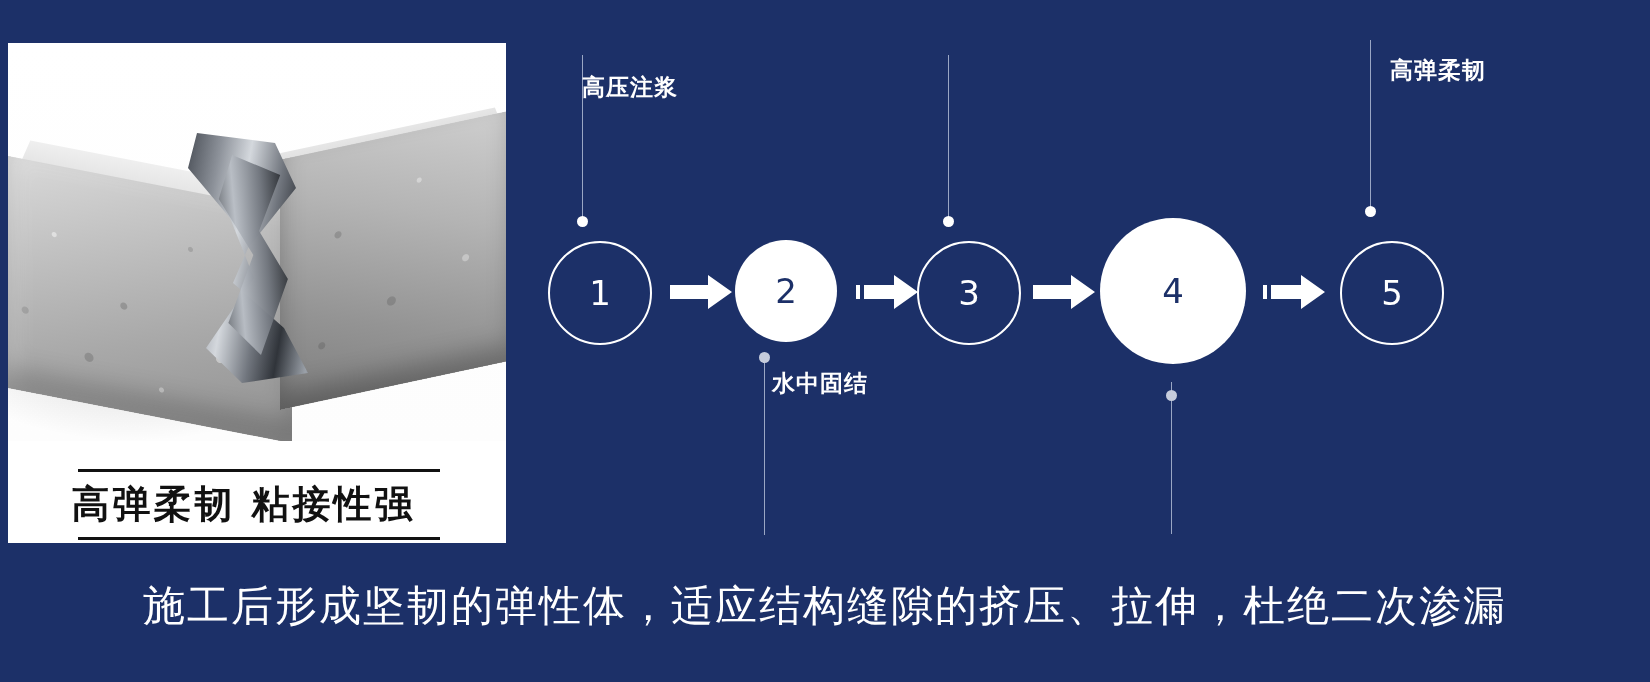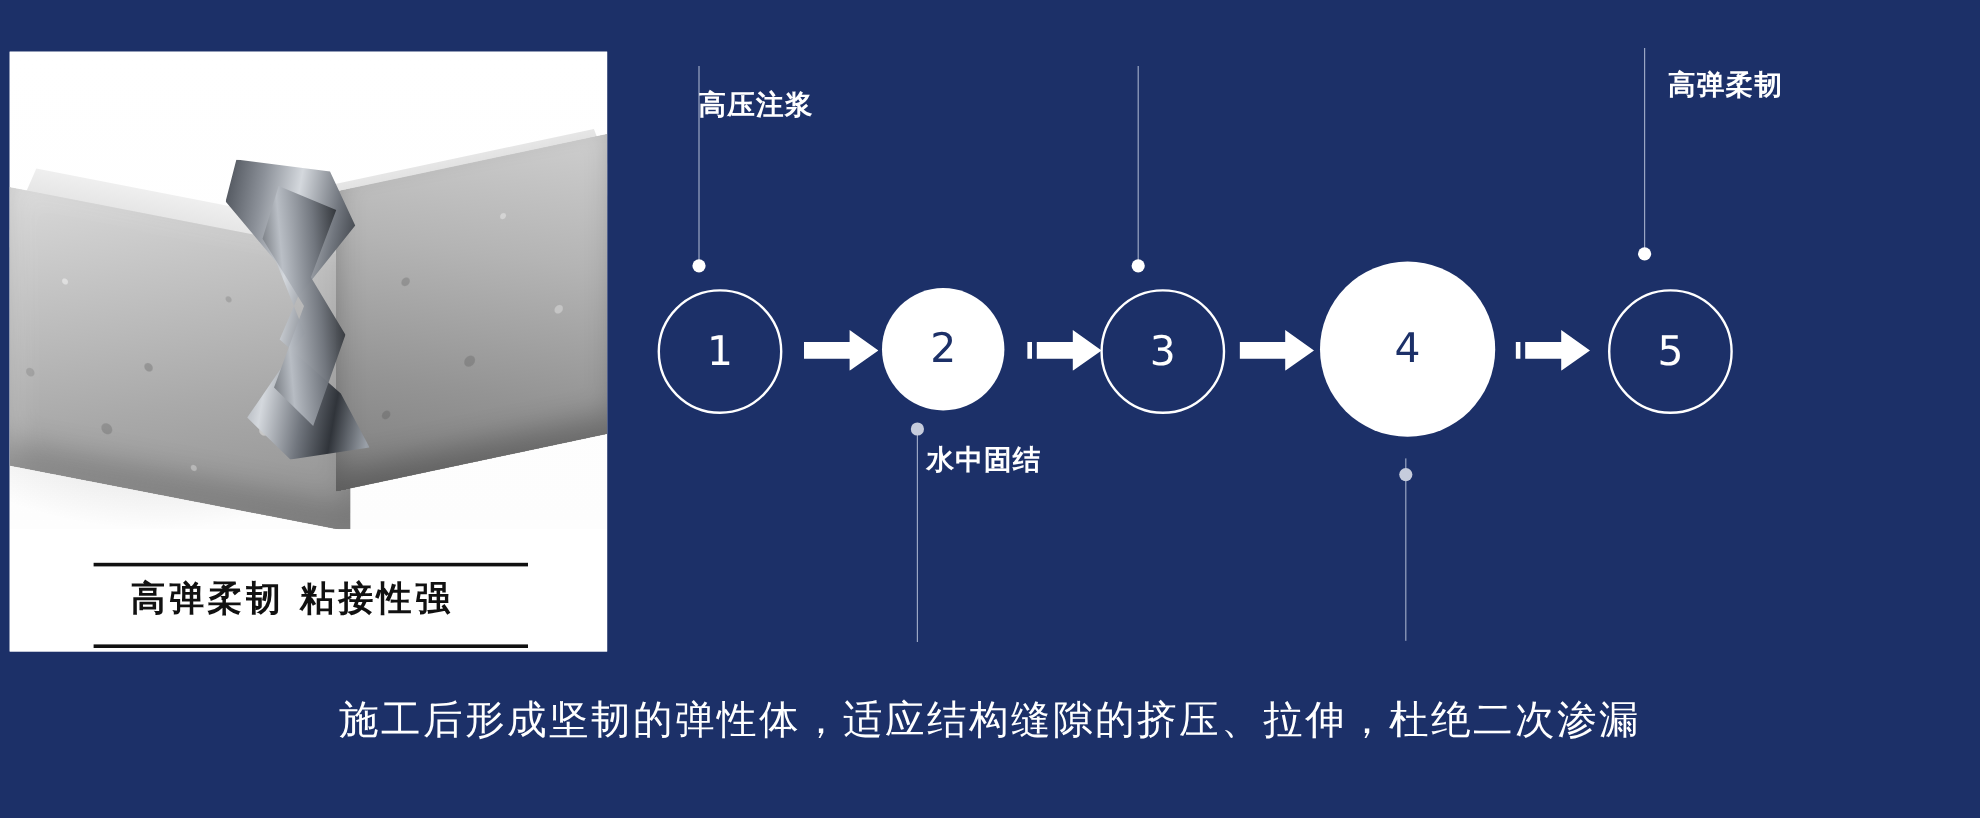--- a/index.html
+++ b/index.html
@@ -143,21 +143,21 @@
     background: #111111;
   }
   .caption-rule.top { top: 28px; }
   .caption-rule.bottom { top: 96px; }
   .photo-caption {
     position: absolute;
     left: 0;
     top: 38px;
     width: 471px;
     text-align: center;
-    font-size: 29px;
+    font-size: 38px;
     font-weight: bold;
     letter-spacing: 3px;
     color: #111111;
     font-family: "DejaVu Sans", "Liberation Sans", sans-serif;
   }
 
   
   .flow {
     position: absolute;
     left: 530px;
@@ -225,21 +225,21 @@
     white-space: pre-line;
   }
 
   
   .tagline {
     position: absolute;
     left: 0;
     top: 578px;
     width: 1650px;
     text-align: center;
-    font-size: 33px;
+    font-size: 42px;
     letter-spacing: 2px;
     color: #ffffff;
     font-family: "DejaVu Sans", "Liberation Sans", sans-serif;
   }
 </style>
 </head>
 <body>
 
 <div class="photo-panel">
   <div class="photo-art">

